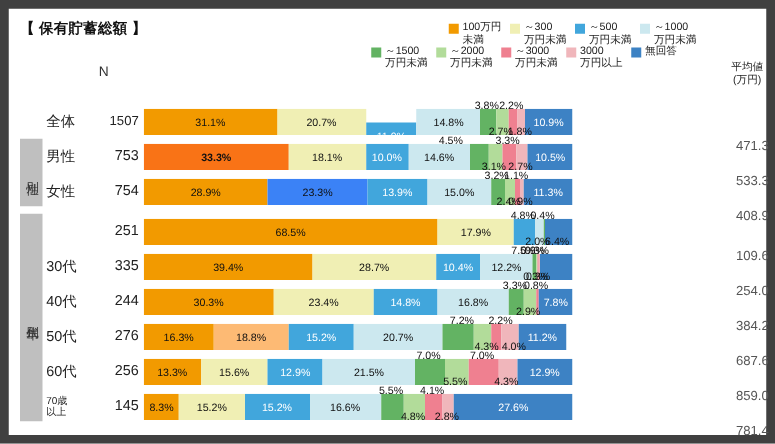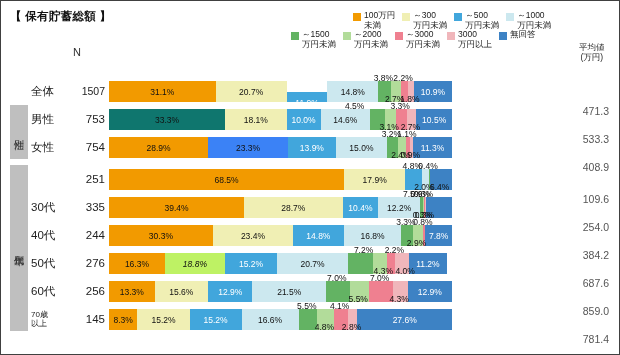--- a/index.html
+++ b/index.html
@@ -7,21 +7,21 @@
   body {
     width:620px; height:355px;
     font-family:"Liberation Sans","DejaVu Sans",sans-serif;
     background:#ffffff;
     color:#333;
     overflow:hidden;
   }
   #frame {
     position:relative;
     width:620px; height:355px;
-    border:1px solid #404040;
+    border:7px solid #404040;
     background:#fff;
   }
   
   #title {
     position:absolute; left:9px; top:8px;
     font-size:11.5px; font-weight:bold; color:#111;
     letter-spacing:0.3px;
   }
   
   #legend { position:absolute; left:352px; top:10px; width:262px; }
@@ -161,21 +161,21 @@
         <div class="float" style="left: 372.772px; top: -4px;">3.8%</div>
         <div class="float" style="left: 383.919px; top: 17px;">2.7%</div>
         <div class="float" style="left: 392.323px; top: -4px;">2.2%</div>
         <div class="float" style="left: 399.183px; top: 17px;">1.8%</div>
         <div class="avg">471.3</div>
       </div>
       <div class="row">
         <div class="rowlabel">男性</div>
         <div class="rown">753</div>
         <div class="bar">
-          <div class="seg" style="width: 117px; background: #0f766e;">33.3%</div>
+          <div class="seg" style="width: 117px; background: #f97316; font-weight: bold;">33.3%</div>
           <div class="seg" style="width: 62.083px; background: rgb(240, 239, 180);">18.1%</div>
           <div class="seg ondark" style="width: 34.3px; background: rgb(65, 166, 220);">10.0%</div>
           <div class="seg" style="width: 50.078px; background: rgb(204, 232, 239);">14.6%</div>
           <div class="seg" style="width: 15.435px; background: rgb(99, 179, 99);"></div>
           <div class="seg" style="width: 10.633px; background: rgb(178, 220, 154);"></div>
           <div class="seg" style="width: 11.319px; background: rgb(239, 128, 144);"></div>
           <div class="seg" style="width: 9.261px; background: rgb(240, 182, 187);"></div>
           <div class="seg ondark" style="width: 36.015px; background: rgb(61, 130, 196);">10.5%</div>
         </div>
         <div class="float" style="left: 344px; top: -4px;">4.5%</div>
@@ -257,21 +257,21 @@
         <div class="float" style="left: 395.238px; top: -4px;">3.3%</div>
         <div class="float" style="left: 405.872px; top: 17px;">2.9%</div>
         <div class="float" style="left: 412.217px; top: -4px;">0.8%</div>
         <div class="avg">384.2</div>
       </div>
       <div class="row">
         <div class="rowlabel">50代</div>
         <div class="rown">276</div>
         <div class="bar">
           <div class="seg" style="width: 55.909px; background: rgb(242, 154, 0);">16.3%</div>
-          <div class="seg" style="width: 60px; background: #bef264; font-style: italic;">18.8%</div>
+          <div class="seg" style="width: 60px; background: #fdba74;">18.8%</div>
           <div class="seg ondark" style="width: 52.136px; background: rgb(65, 166, 220);">15.2%</div>
           <div class="seg" style="width: 71.001px; background: rgb(204, 232, 239);">20.7%</div>
           <div class="seg" style="width: 24.696px; background: rgb(99, 179, 99);"></div>
           <div class="seg" style="width: 14.749px; background: rgb(178, 220, 154);"></div>
           <div class="seg" style="width: 7.546px; background: rgb(239, 128, 144);"></div>
           <div class="seg" style="width: 13.72px; background: rgb(240, 182, 187);"></div>
           <div class="seg ondark" style="width: 38.416px; background: rgb(61, 130, 196);">11.2%</div>
         </div>
         <div class="float" style="left: 352.878px; top: -4px;">7.2%</div>
         <div class="float" style="left: 372.601px; top: 17px;">4.3%</div>

